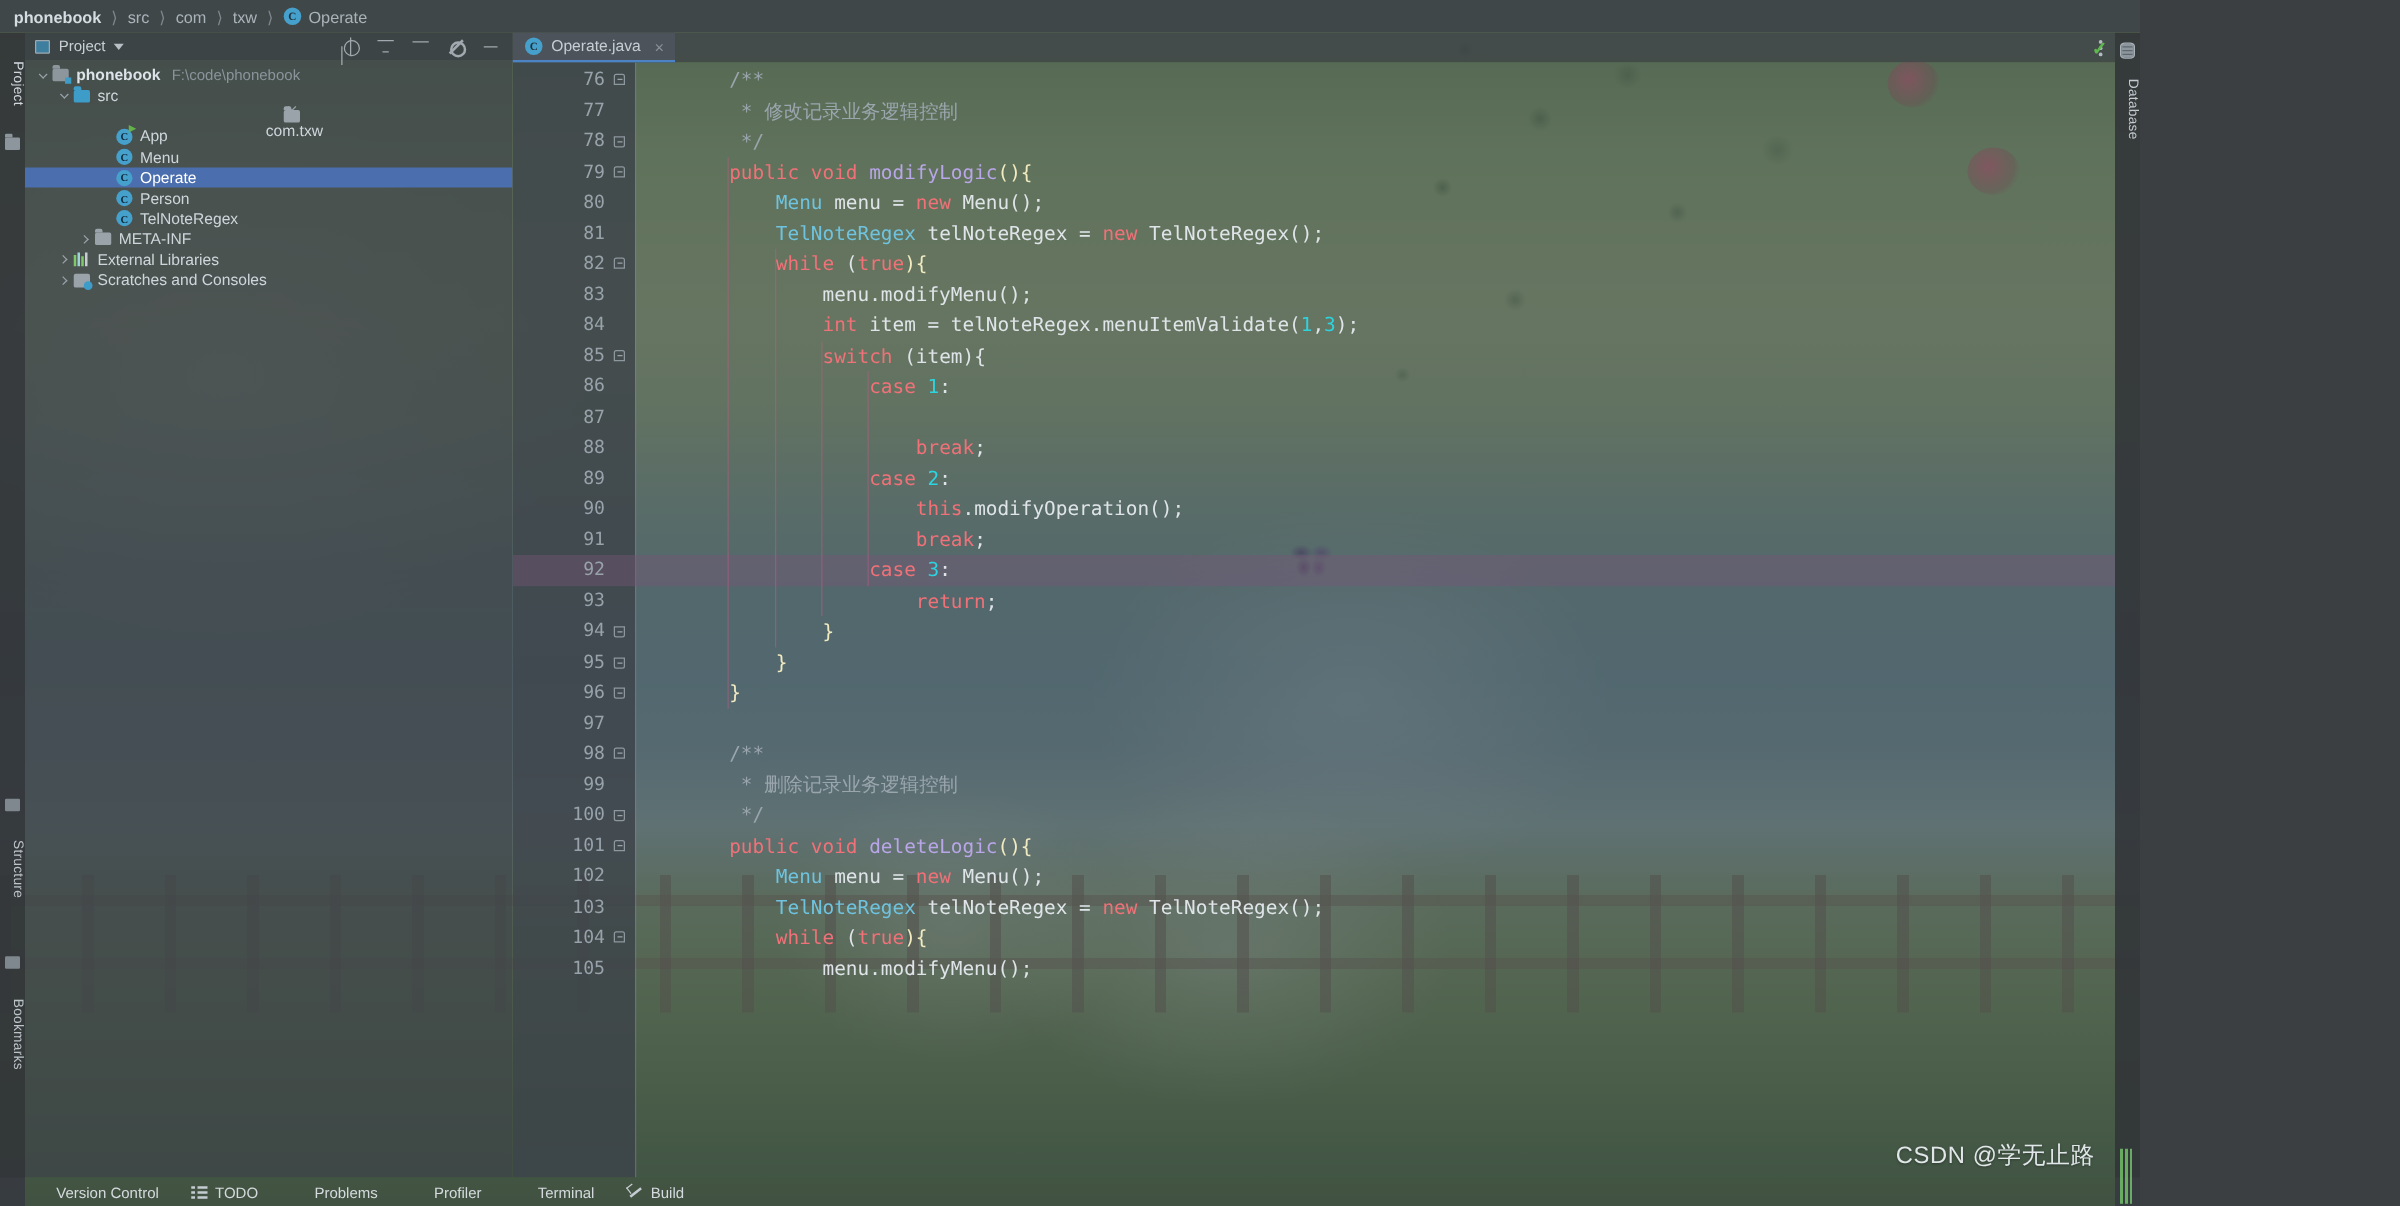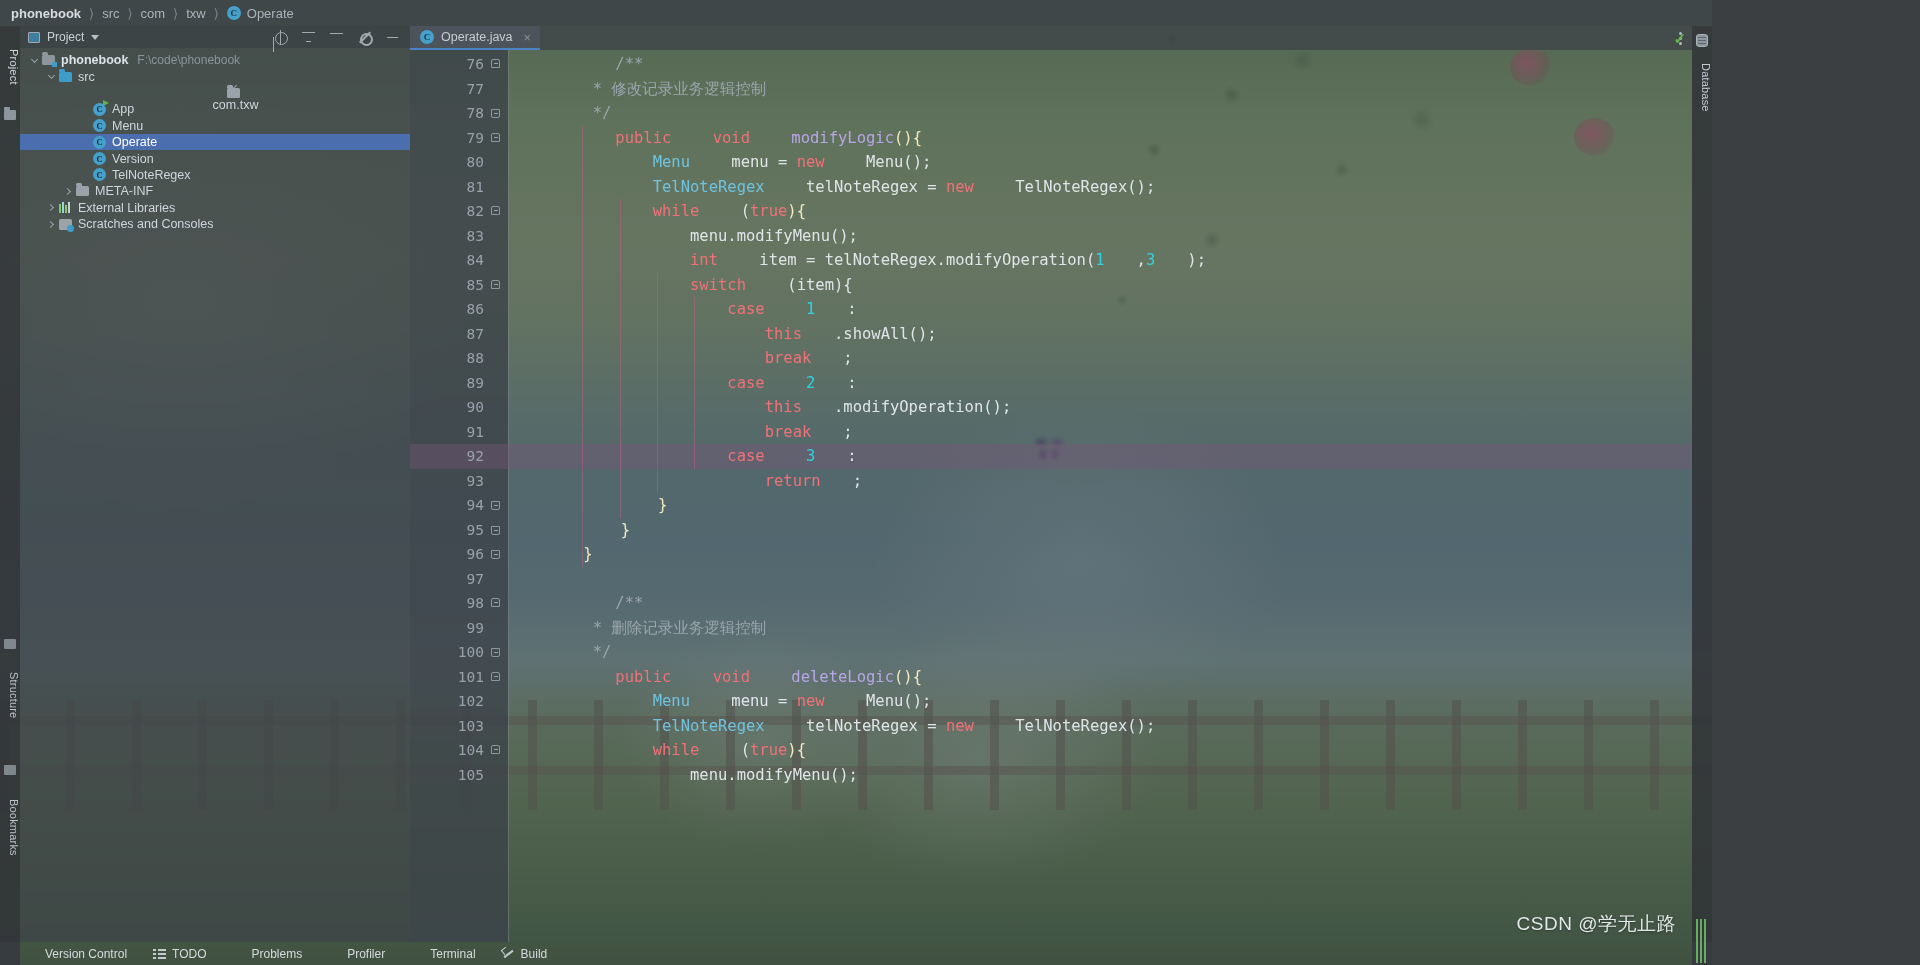--- a/index.html
+++ b/index.html
@@ -339,21 +339,21 @@
   .iguide {
     position: absolute; top: 0; bottom: 0; width: 1px;
     background: rgba(178,96,130,0.55);
   }
 
   
   .kw   { color: #f07178; }
   .cls  { color: #6fc3df; }
   .mth  { color: #b8a6e8; }
   .num  { color: #2dd4e0; }
-  .plain{ color: #dfe4e8; padding-left: 32px; }
+  .plain{ color: #dfe4e8; }
   .cmt  { color: #9aa5ad; }
   .brc  { color: #f2eac0; }
 
   .check-mark {
     position: absolute; right: 26px; top: 30px;
     color: #5fb84f; font-size: 15px; font-weight: bold; z-index: 22;
   }
 
   
   .statusbar {
@@ -500,21 +500,21 @@
           <span class="tree-ico">
             <span class="cls-ic">C</span>
           </span>
           <span class="tree-label">Operate</span>
         </div>
         <div class="tree-row" style="padding-left: 59px;">
           <span class="twisty "></span>
           <span class="tree-ico">
             <span class="cls-ic">C</span>
           </span>
-          <span class="tree-label">Version</span>
+          <span class="tree-label">Person</span>
         </div>
         <div class="tree-row" style="padding-left: 59px;">
           <span class="twisty "></span>
           <span class="tree-ico">
             <span class="cls-ic">C</span>
           </span>
           <span class="tree-label">TelNoteRegex</span>
         </div>
         <div class="tree-row" style="padding-left: 42px;">
           <span class="twisty closed">
@@ -572,24 +572,24 @@
       <div class="gutter-line"></div>
       <div class="code" id="code">
           <div class="cline"><span class="ln">76</span><span class="fold"><i class="cap-top"></i></span><span class="codetext"><span class="plain">    </span><span class="cmt">/**</span></span></div>
           <div class="cline"><span class="ln">77</span><span class="fold"></span><span class="codetext"><span class="cmt">     * 修改记录业务逻辑控制</span></span></div>
           <div class="cline"><span class="ln">78</span><span class="fold"><i class="cap-bot"></i></span><span class="codetext"><span class="cmt">     */</span></span></div>
           <div class="cline"><span class="ln">79</span><span class="fold"><i class="cap-top"></i></span><span class="codetext"><span class="plain">    </span><span class="kw">public</span><span class="plain"> </span><span class="kw">void</span><span class="plain"> </span><span class="mth">modifyLogic</span><span class="brc">(){</span></span></div>
           <div class="cline"><span class="ln">80</span><span class="fold"></span><span class="codetext"><span class="plain">        </span><span class="cls">Menu</span><span class="plain"> menu = </span><span class="kw">new</span><span class="plain"> Menu();</span></span></div>
           <div class="cline"><span class="ln">81</span><span class="fold"></span><span class="codetext"><span class="plain">        </span><span class="cls">TelNoteRegex</span><span class="plain"> telNoteRegex = </span><span class="kw">new</span><span class="plain"> TelNoteRegex();</span></span></div>
           <div class="cline"><span class="ln">82</span><span class="fold"><i class="cap-top"></i></span><span class="codetext"><span class="plain">        </span><span class="kw">while</span><span class="plain"> (</span><span class="kw">true</span><span class="brc">){</span></span></div>
           <div class="cline"><span class="ln">83</span><span class="fold"></span><span class="codetext"><span class="plain">            menu.modifyMenu();</span></span></div>
-          <div class="cline"><span class="ln">84</span><span class="fold"></span><span class="codetext"><span class="plain">            </span><span class="kw">int</span><span class="plain"> item = telNoteRegex.modifyOperation(</span><span class="num">1</span><span class="plain">,</span><span class="num">3</span><span class="plain">);</span></span></div>
+          <div class="cline"><span class="ln">84</span><span class="fold"></span><span class="codetext"><span class="plain">            </span><span class="kw">int</span><span class="plain"> item = telNoteRegex.menuItemValidate(</span><span class="num">1</span><span class="plain">,</span><span class="num">3</span><span class="plain">);</span></span></div>
           <div class="cline"><span class="ln">85</span><span class="fold"><i class="cap-top"></i></span><span class="codetext"><span class="plain">            </span><span class="kw">switch</span><span class="plain"> (item){</span></span></div>
           <div class="cline"><span class="ln">86</span><span class="fold"></span><span class="codetext"><span class="plain">                </span><span class="kw">case</span><span class="plain"> </span><span class="num">1</span><span class="plain">:</span></span></div>
-          <div class="cline"><span class="ln">87</span><span class="fold"></span><span class="codetext"><span class="plain">                    </span><span class="kw">this</span><span class="plain">.showAll();</span></span></div>
+          <div class="cline"><span class="ln">87</span><span class="fold"></span></div>
           <div class="cline"><span class="ln">88</span><span class="fold"></span><span class="codetext"><span class="plain">                    </span><span class="kw">break</span><span class="plain">;</span></span></div>
           <div class="cline"><span class="ln">89</span><span class="fold"></span><span class="codetext"><span class="plain">                </span><span class="kw">case</span><span class="plain"> </span><span class="num">2</span><span class="plain">:</span></span></div>
           <div class="cline"><span class="ln">90</span><span class="fold"></span><span class="codetext"><span class="plain">                    </span><span class="kw">this</span><span class="plain">.modifyOperation();</span></span></div>
           <div class="cline"><span class="ln">91</span><span class="fold"></span><span class="codetext"><span class="plain">                    </span><span class="kw">break</span><span class="plain">;</span></span></div>
           <div class="cline caret"><span class="ln">92</span><span class="fold"></span><span class="codetext"><span class="plain">                </span><span class="kw">case</span><span class="plain"> </span><span class="num">3</span><span class="plain">:</span></span></div>
           <div class="cline"><span class="ln">93</span><span class="fold"></span><span class="codetext"><span class="plain">                    </span><span class="kw">return</span><span class="plain">;</span></span></div>
           <div class="cline"><span class="ln">94</span><span class="fold"><i class="cap-bot"></i></span><span class="codetext"><span class="brc">            }</span></span></div>
           <div class="cline"><span class="ln">95</span><span class="fold"><i class="cap-bot"></i></span><span class="codetext"><span class="brc">        }</span></span></div>
           <div class="cline"><span class="ln">96</span><span class="fold"><i class="cap-bot"></i></span><span class="codetext"><span class="brc">    }</span></span></div>
           <div class="cline"><span class="ln">97</span><span class="fold"></span><span class="codetext"><span class="plain"></span></span></div>

